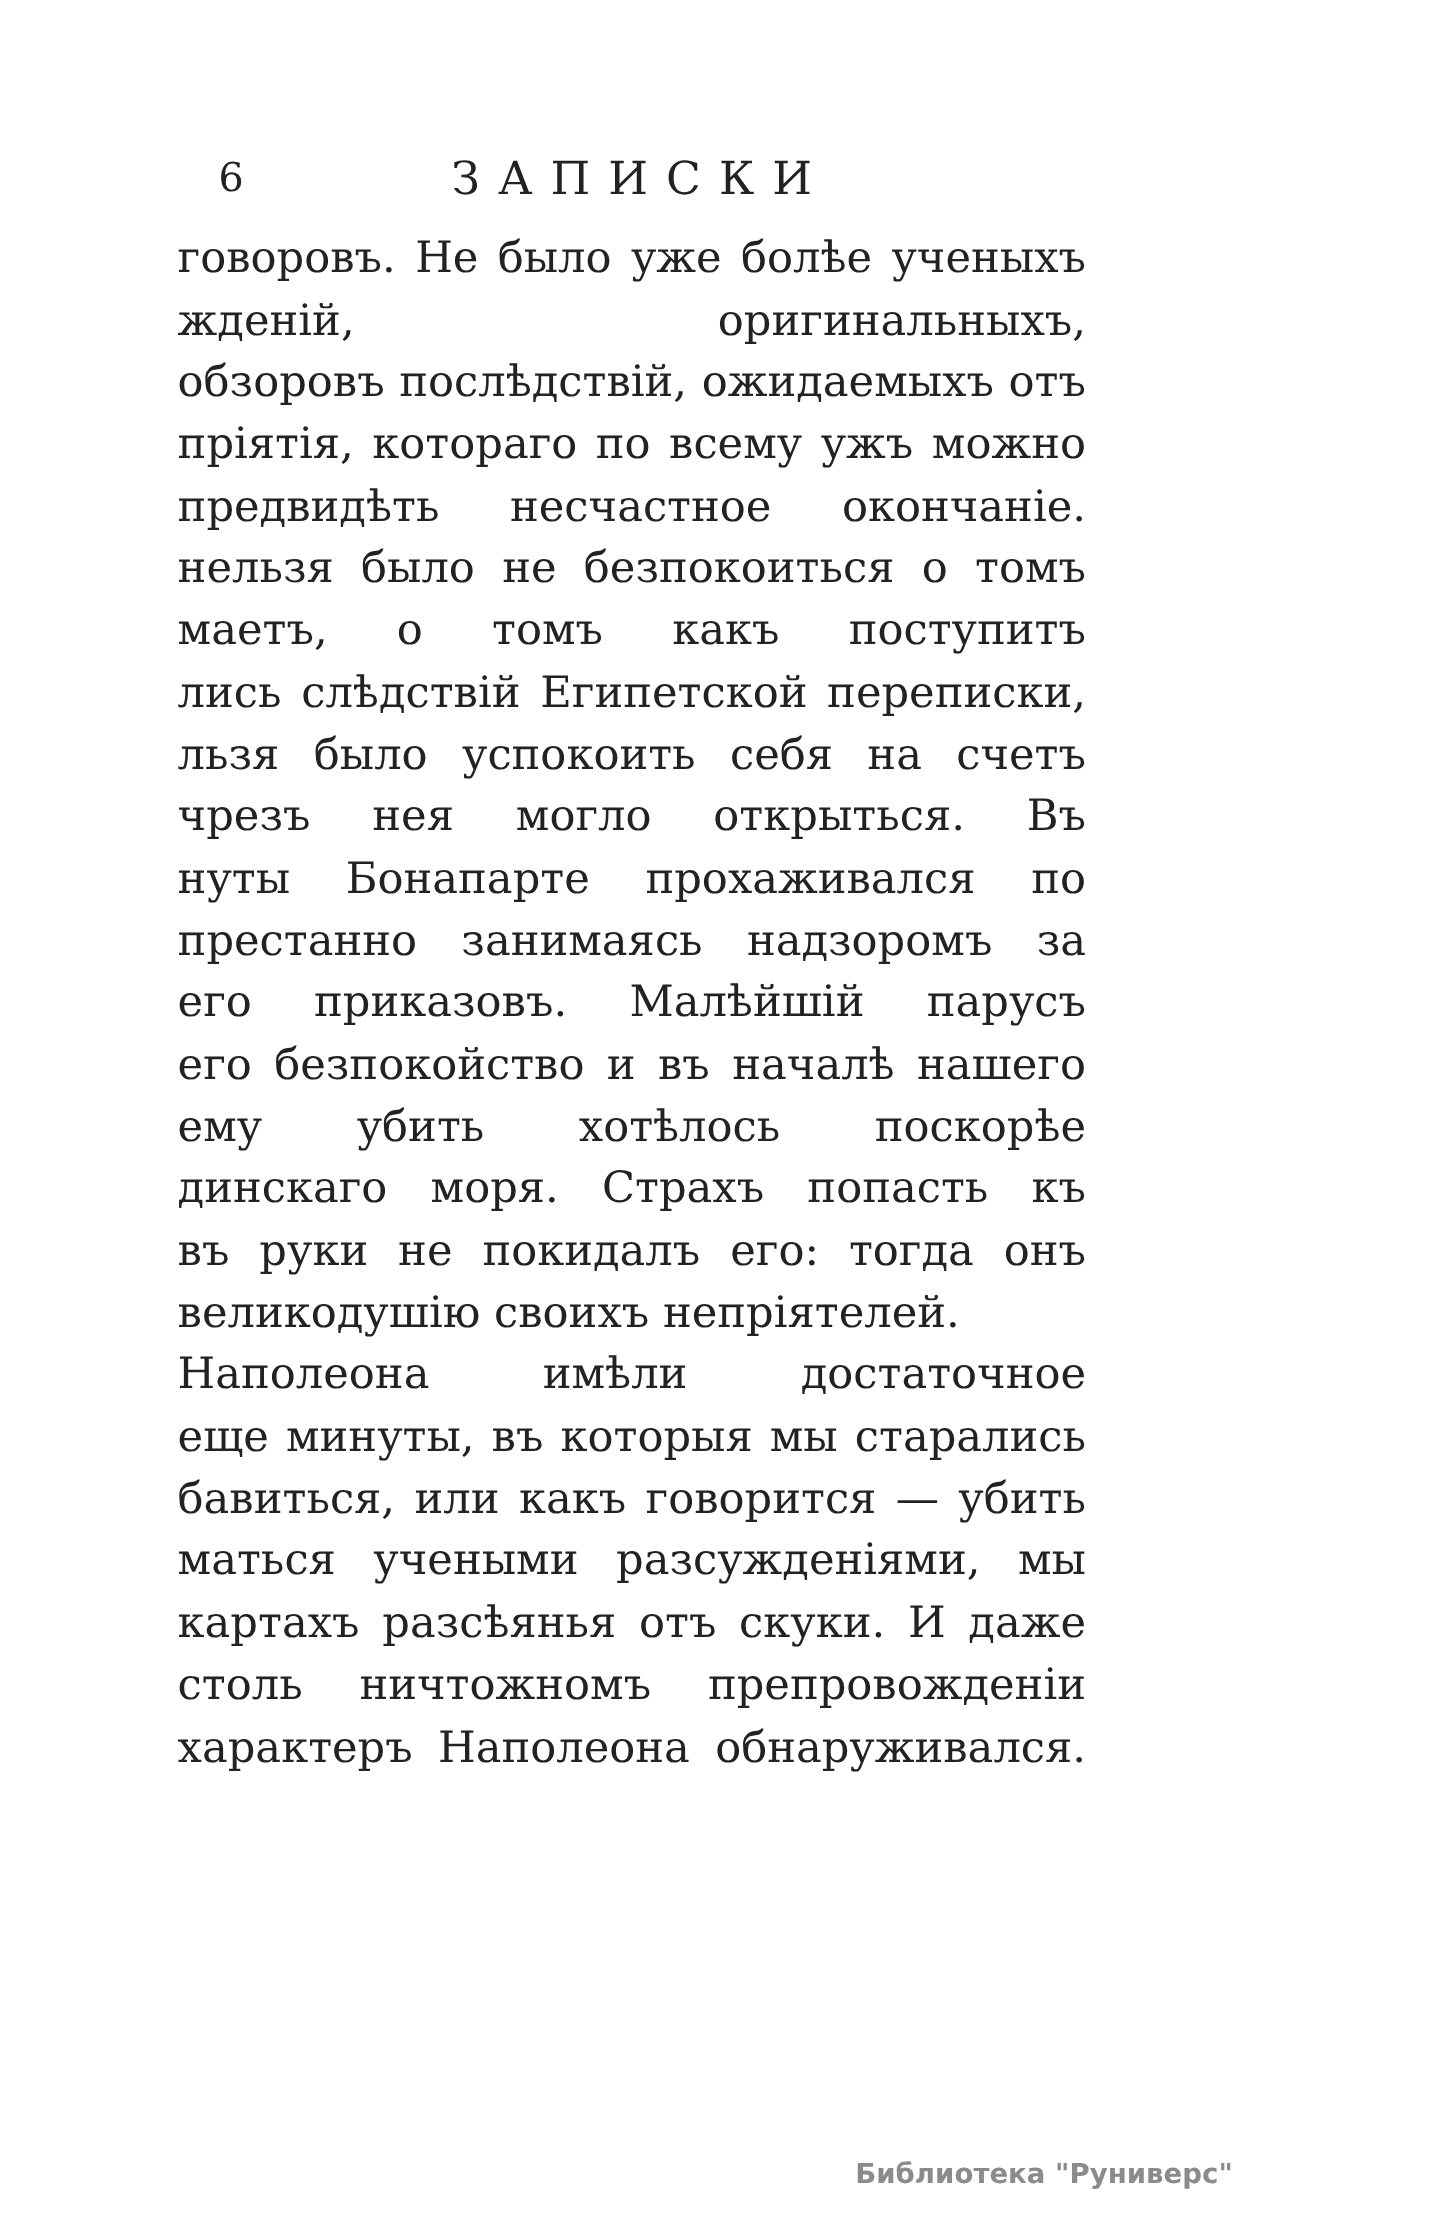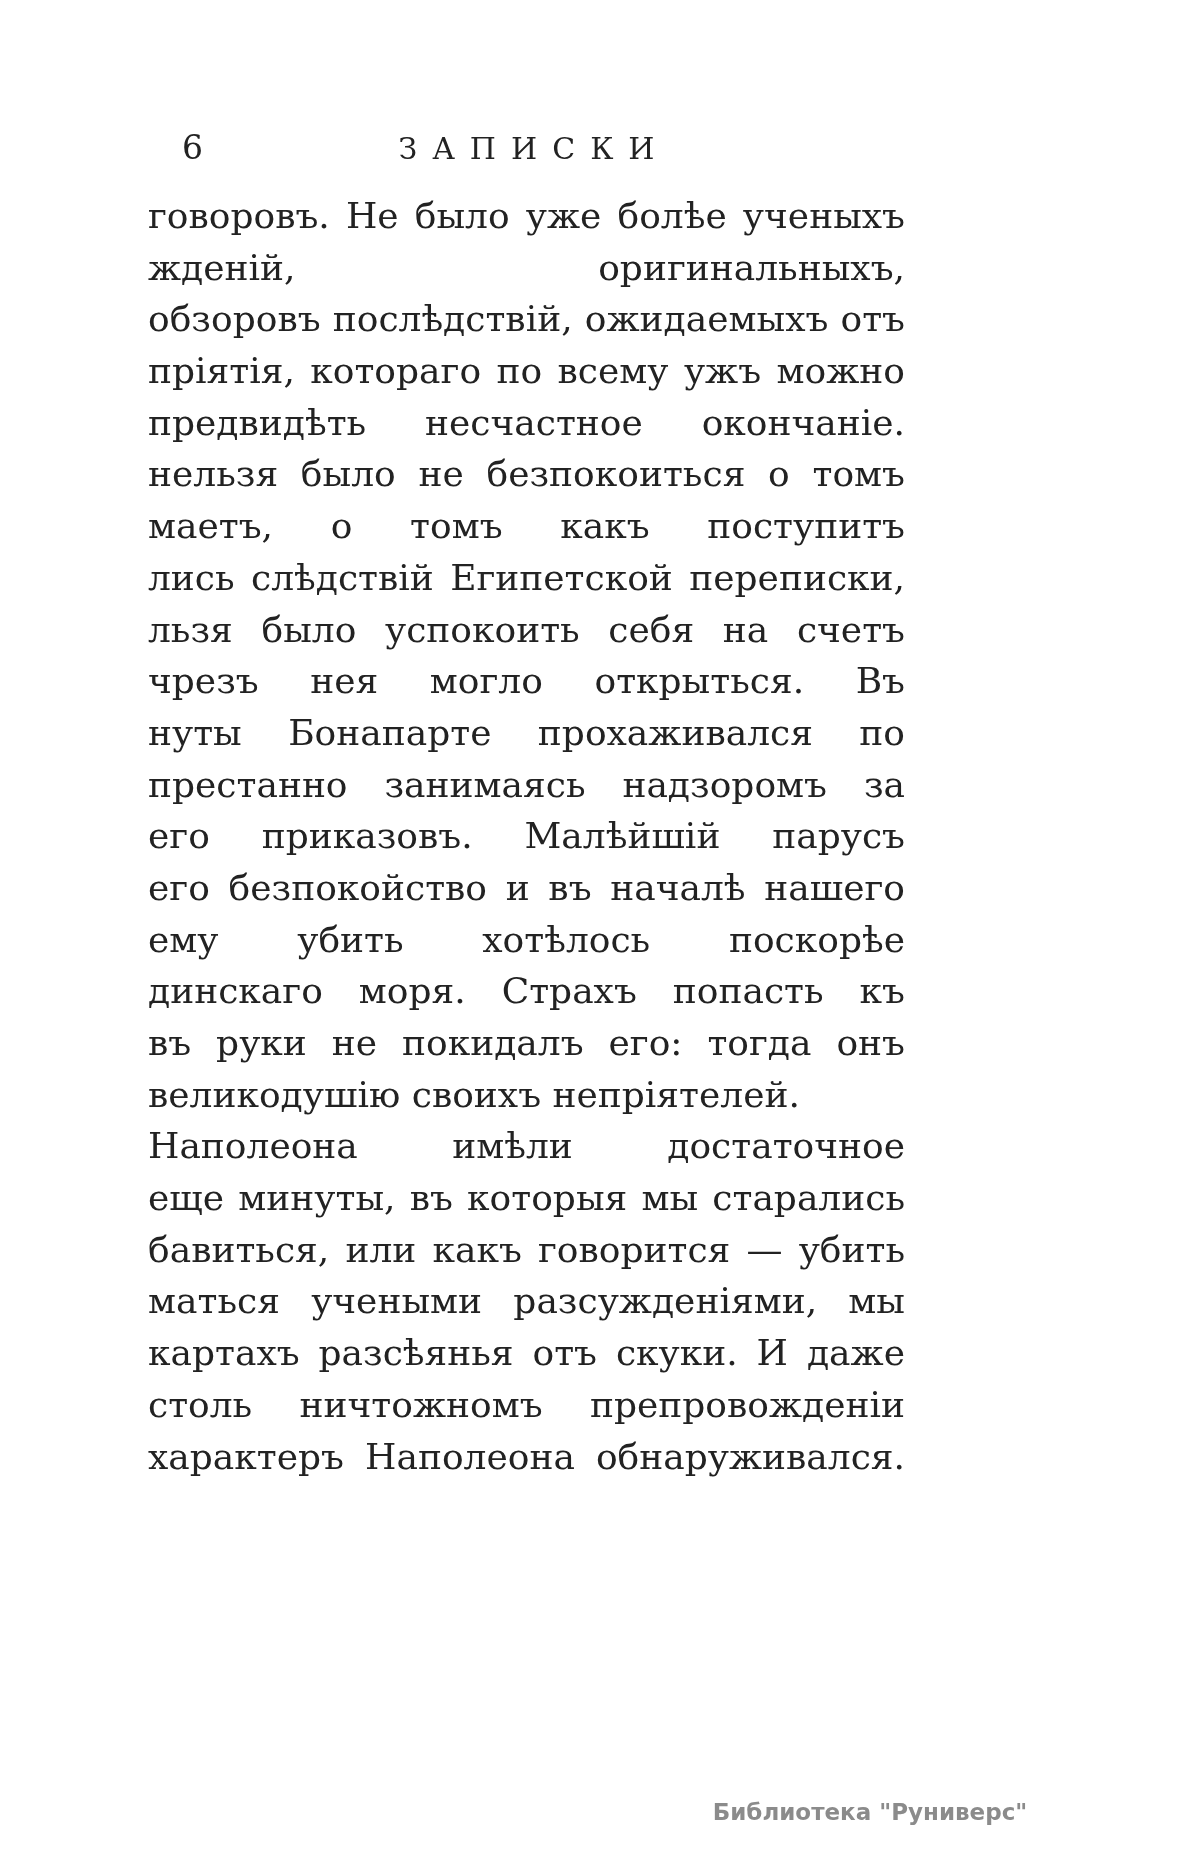--- a/index.html
+++ b/index.html
@@ -29,21 +29,21 @@
     top: 2px;
     font-size: 33px;
     line-height: 40px;
   }
   .running-title {
     position: absolute;
     left: 0;
     right: 0;
     top: 4px;
     text-align: center;
-    font-size: 30px;
+    font-size: 38px;
     line-height: 38px;
     letter-spacing: 15px;
     padding-left: 15px;
     text-transform: uppercase;
   }
   .text-block {
     position: absolute;
     left: 148px;
     top: 190px;
     width: 757px;

